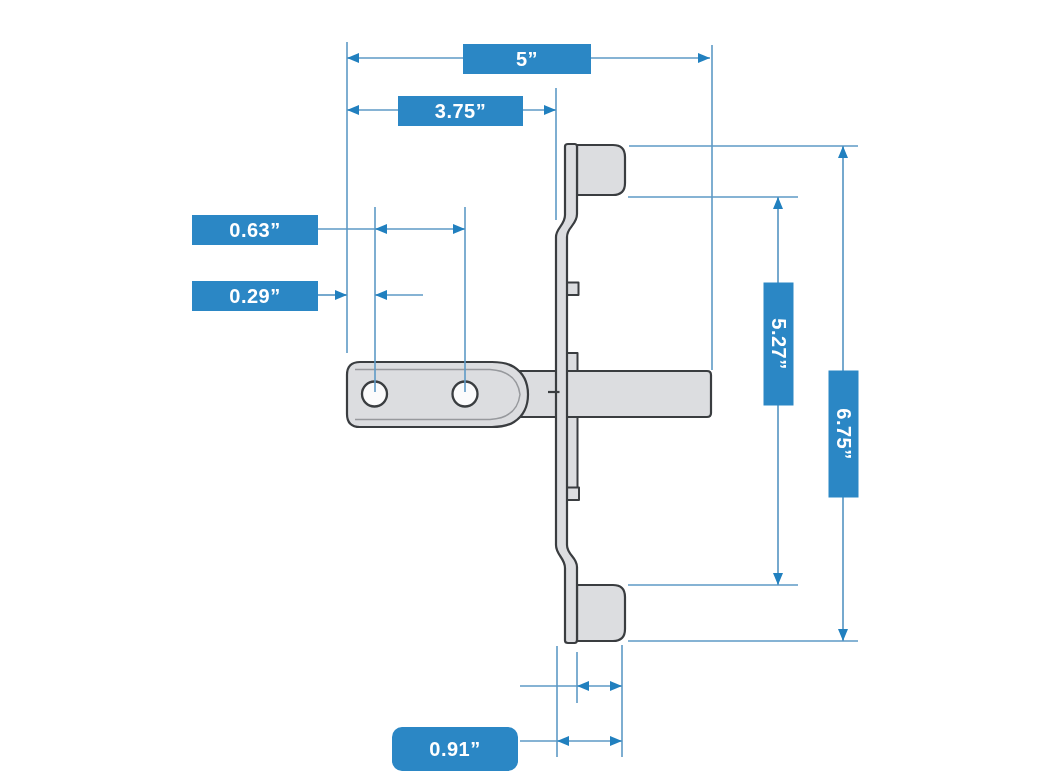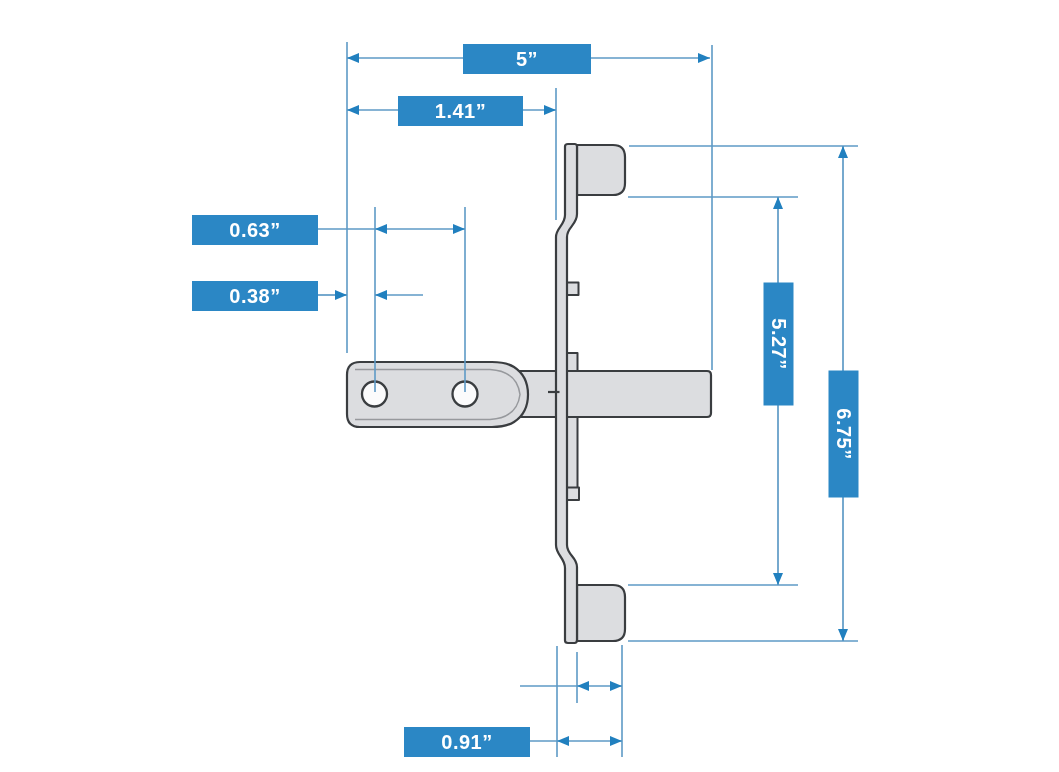--- a/index.html
+++ b/index.html
@@ -119,26 +119,26 @@
       <polygon class="ah" points="622,686 610,681 610,691"></polygon>
 
       <path class="dline" d="M520,741 L622,741"></path>
       <polygon class="ah" points="557,741 569,736 569,746"></polygon>
       <polygon class="ah" points="622,741 610,736 610,746"></polygon>
     </g>
   </svg>
 
   <div class="dim-label" style="left:463px;top:44px;width:128px;height:30px;">5”</div>
 
-  <div class="dim-label" style="left:398px;top:96px;width:125px;height:30px;">1.41”</div>
+  <div class="dim-label" style="left:398px;top:96px;width:125px;height:30px;">3.75”</div>
 
   <div class="dim-label" style="left:192px;top:215px;width:126px;height:30px;">0.63”</div>
 
-  <div class="dim-label" style="left:192px;top:281px;width:126px;height:30px;">0.38”</div>
+  <div class="dim-label" style="left:192px;top:281px;width:126px;height:30px;">0.29”</div>
 
   <div class="dim-label rot90" style="left:716.5px;top:328.5px;width:123px;height:30px;">5.27”</div>
 
   <div class="dim-label rot90" style="left:779.5px;top:418.5px;width:127px;height:30px;">6.75”</div>
 
 
-  <div class="dim-label" style="left:404px;top:727px;width:126px;height:30px;">0.91”</div>
+  <div class="dim-label" style="left:392px;top:727px;width:126px;height:44px;border-radius:10px;">0.91”</div>
 
 </div>
 
 </body></html>

